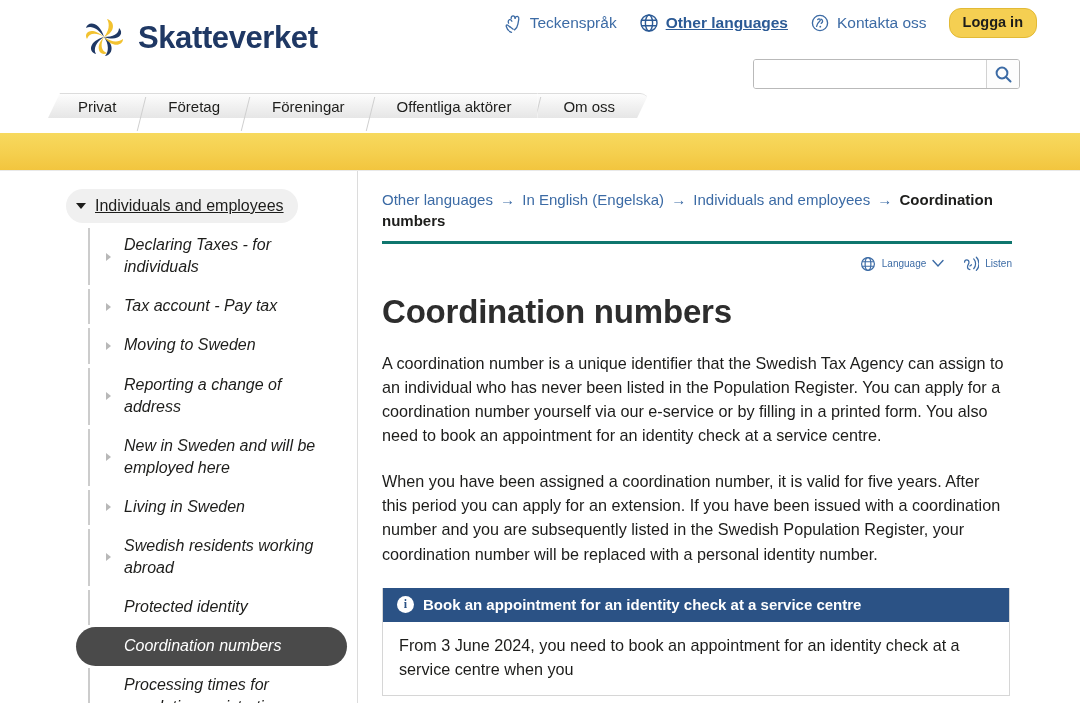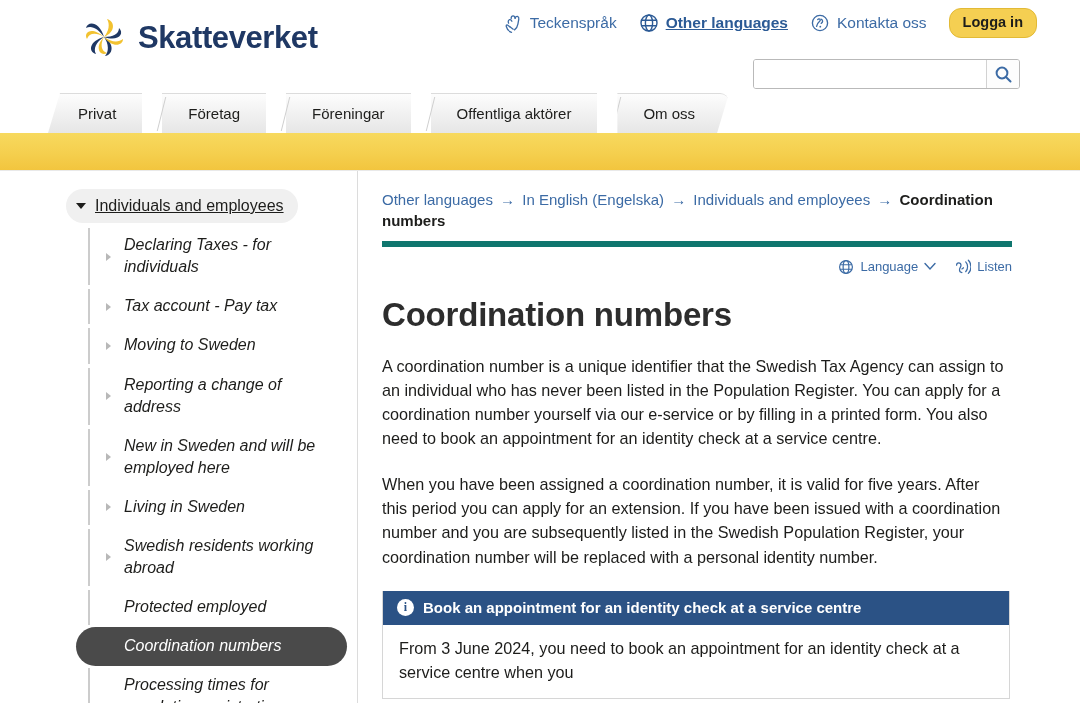--- a/index.html
+++ b/index.html
@@ -108,24 +108,23 @@
   
   .tabbar {
     position: relative;
     width: 1080px;
     height: 40px;
     background: #fff;
   }
   .tabs {
     position: absolute;
     left: 48px; top: 0;
-    height: 40px;
+    height: 25px;
     display: flex;
     align-items: stretch;
-    gap: 20px;
   }
   .tab {
     position: relative;
     display: flex;
     align-items: center;
     justify-content: center;
     padding: 0 26px;
     font-size: 15px;
     color: #1d1d1b;
     background: linear-gradient(to bottom, #fdfdfd 0%, #f0f0f0 55%, #e6e6e6 100%);
@@ -251,42 +250,42 @@
     flex: 1 1 auto;
     padding: 18px 66px 0 24px;
     position: relative;
     overflow: hidden;
   }
   .breadcrumb {
     font-size: 15px;
     line-height: 1.42;
     color: #3c6ba5;
     padding-bottom: 9px;
-    border-bottom: 6px solid #0f766e;
+    border-bottom: 3px solid #0f766e;
     max-width: 630px;
   }
   .bc-link { color: #3c6ba5; cursor: pointer; }
   .bc-arrow { color: #3c6ba5; padding: 0 3px; }
   .bc-current { color: #1d1d1b; font-weight: bold; }
 
   .tools-row {
     display: flex;
     justify-content: flex-end;
     align-items: center;
     gap: 18px;
     max-width: 630px;
     margin-top: 9px;
     height: 22px;
   }
   .tool {
     display: flex;
     align-items: center;
     gap: 6px;
     color: #3c6ba5;
-    font-size: 13px;
+    font-size: 10px;
     cursor: pointer;
   }
 
   h1.title {
     font-size: 33px;
     font-weight: bold;
     color: #2d2d2d;
     margin: 18px 0 20px 0;
     letter-spacing: -0.2px;
     line-height: 1.15;
@@ -454,21 +453,21 @@
       </li>
       <li class="nav-sub">
         <span class="caret-right"></span>
         <span class="txt">Living in Sweden</span>
       </li>
       <li class="nav-sub">
         <span class="caret-right"></span>
         <span class="txt">Swedish residents working abroad</span>
       </li>
       <li class="nav-sub">
-        <span class="txt">Protected employed</span>
+        <span class="txt">Protected identity</span>
       </li>
       <li class="nav-sub selected">
         <span class="txt">Coordination numbers</span>
       </li>
       <li class="nav-sub">
         <span class="txt">Processing times for population registration</span>
       </li>
     </ul>
   </div>
 

